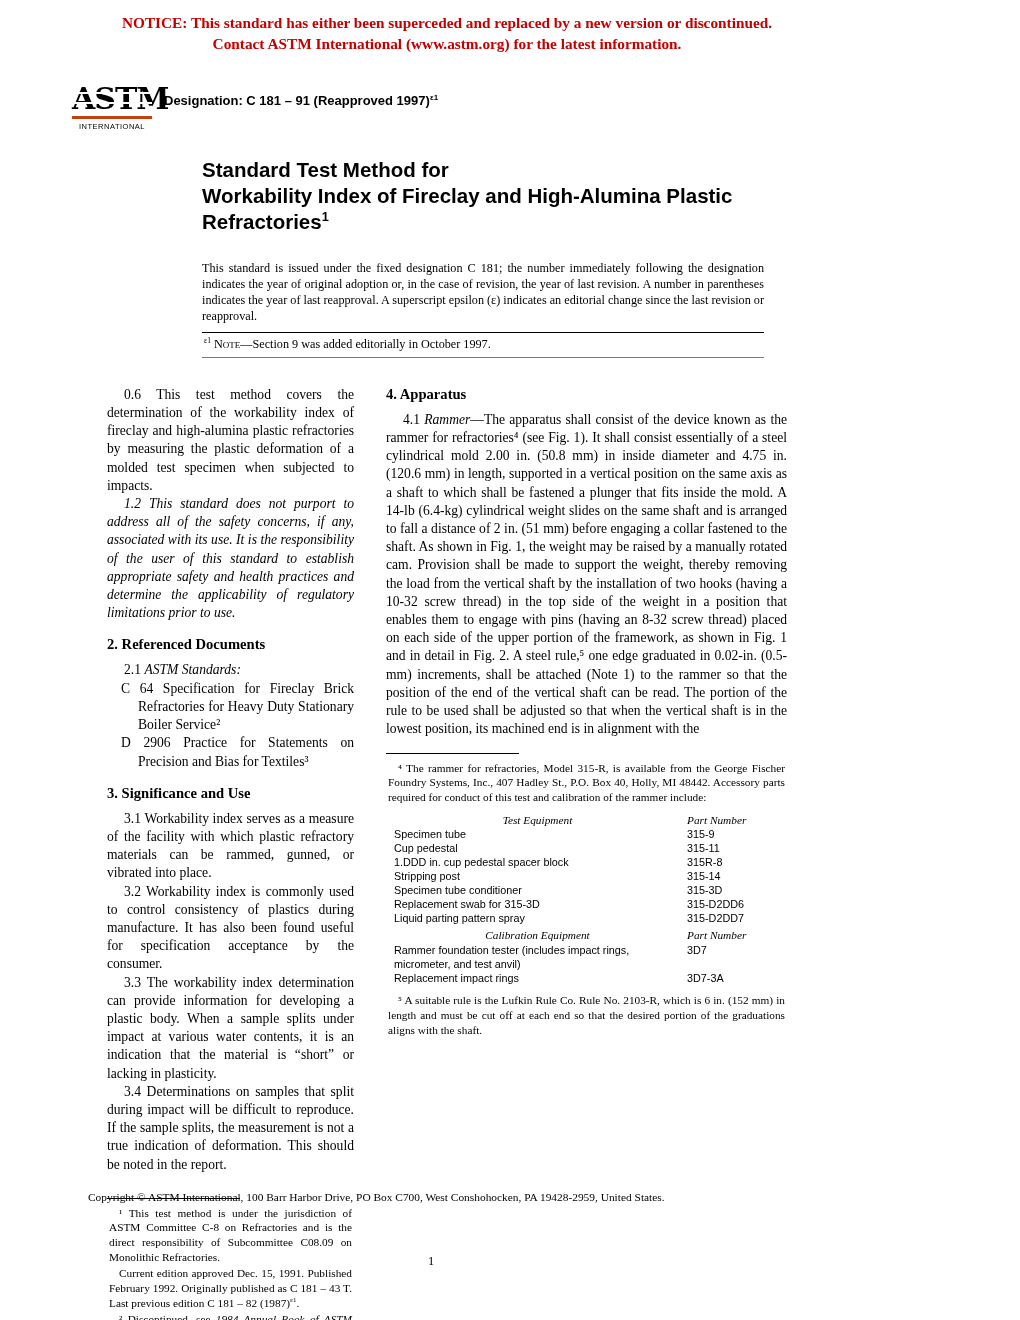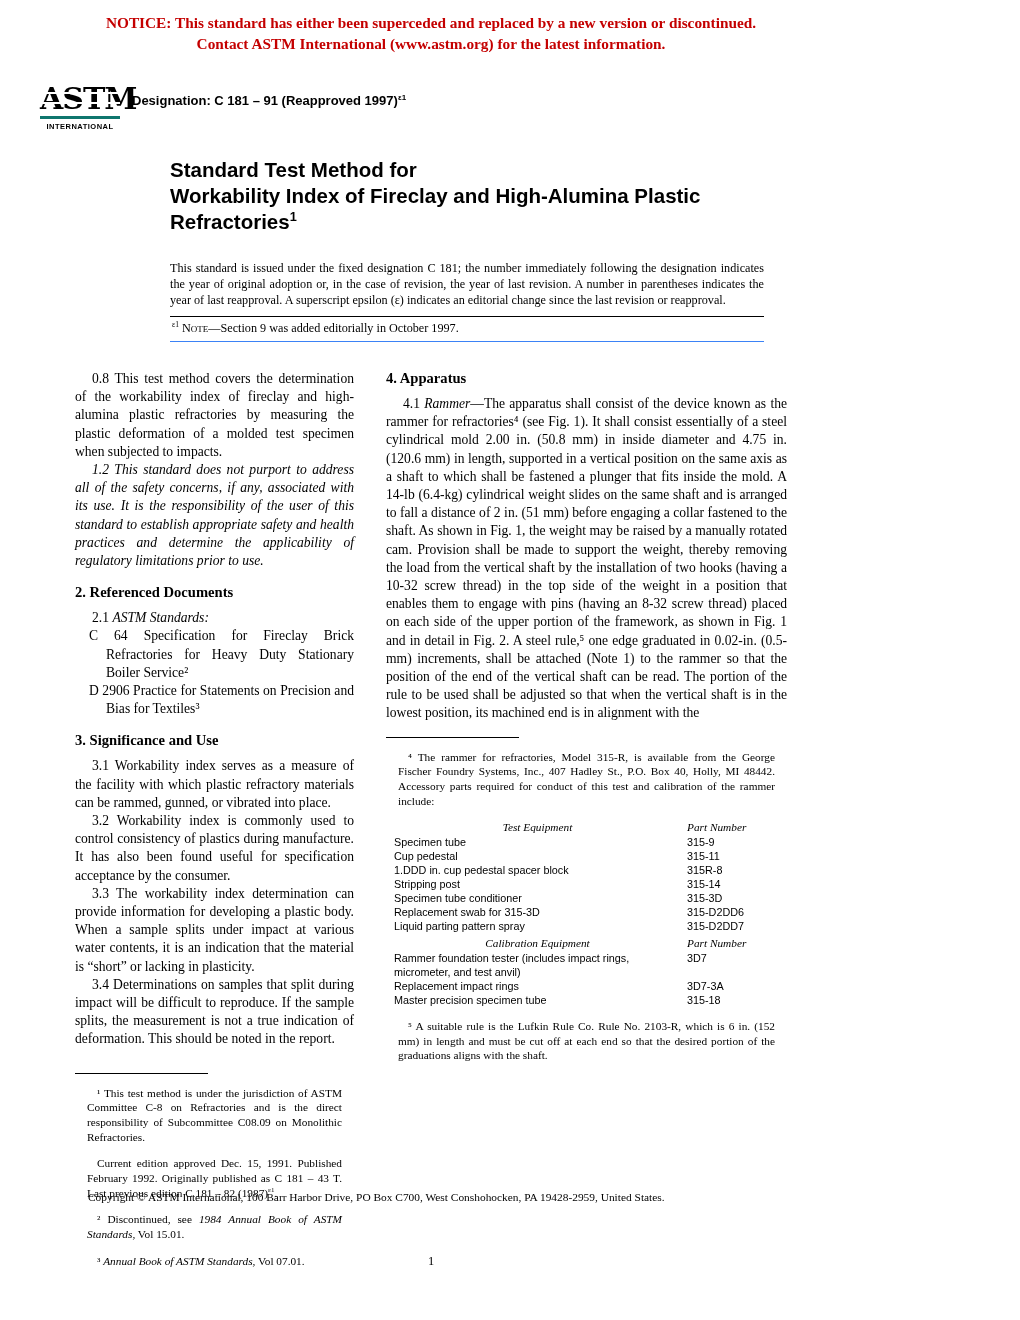--- a/index.html
+++ b/index.html
@@ -1,49 +1,49 @@
 <!DOCTYPE html>
 <html><head>
 <meta charset="utf-8">
 <style>
   * { box-sizing: border-box; }
   html, body { margin: 0; padding: 0; }
   body { width: 1020px; background: #ffffff; color: #000; font-family: "Liberation Serif", serif; }
-  .page { position: relative; width: 862px; height: 1320px; background: #fff; overflow: hidden; }
+  .page { position: relative; width: 862px; height: 1320px; background: #fff; overflow: hidden; padding-left: 32px; }
 
   .notice { padding-top: 12px; text-align: center; color: #c40000; font-weight: bold; font-size: 15.3px; line-height: 1.4; }
 
   .header { display: flex; align-items: flex-start; margin: 28px 0 0 40px; }
   .logo { width: 80px; }
   .logo-astm { position: relative; font-family: "DejaVu Serif", serif; font-weight: bold; font-size: 30px; line-height: 1.05; letter-spacing: -1px; }
   .logo-astm::before, .logo-astm::after { content: ""; position: absolute; left: 0; right: 0; height: 2px; background: #fff; }
   .logo-astm::before { top: 9px; }
   .logo-astm::after { top: 19px; }
-  .logo-intl { margin-top: 2px; border-top: 3px solid #0f766e; font-family: "Liberation Sans", sans-serif; font-weight: bold; font-size: 7.5px; letter-spacing: 0.5px; text-align: center; padding-top: 3px; }
+  .logo-intl { margin-top: 2px; border-top: 3px solid #c2410c; font-family: "Liberation Sans", sans-serif; font-weight: normal; font-size: 7.5px; letter-spacing: 0.5px; text-align: center; padding-top: 3px; }
   .designation { margin-left: 12px; padding-top: 10px; font-family: "Liberation Sans", sans-serif; font-weight: bold; font-size: 13px; }
   .sup { font-size: 0.62em; vertical-align: super; line-height: 0; }
 
   .title-block { margin: 26px 0 0 170px; font-family: "Liberation Sans", sans-serif; font-weight: bold; font-size: 20.5px; line-height: 1.27; }
 
   .issuance { margin: 26px 98px 0 170px; font-size: 12.2px; line-height: 1.3; text-align: justify; }
   .editorial-note { margin: 7px 98px 0 170px; border-top: 1px solid #000; border-bottom: 1px solid #3b82f6; padding: 4px 0 5px 2px; font-size: 12.2px; }
   .smallcaps { font-variant: small-caps; }
 
   .columns { display: flex; gap: 32px; margin: 28px 75px 0 75px; }
   .col { width: 419px; }
   .col h3 { margin: 14px 0 8px 0; font-size: 14.6px; font-weight: bold; }
   .col h3:first-child { margin-top: 0; }
   .body-p { margin: 0; font-size: 13.6px; line-height: 1.34; text-align: justify; text-indent: 17px; }
   .italic { font-style: italic; }
   .ref-item { margin: 0; font-size: 13.6px; line-height: 1.34; padding-left: 31px; text-indent: -17px; text-align: justify; }
 
   .footnote-block { margin-top: 24px; }
   .footnote-block.right { margin-top: 14px; }
   .fn-rule { width: 133px; border-top: 1px solid #000; margin-bottom: 7px; }
-  .fn { margin: 12px; font-size: 11.3px; line-height: 1.3; text-align: justify; text-indent: 10px; }
+  .fn { margin: 2px; font-size: 11.3px; line-height: 1.3; text-align: justify; text-indent: 10px; }
   .fn + .fn { margin-top: 0; }
 
   .parts-table { margin: 8px 0 8px 8px; font-family: "Liberation Sans", sans-serif; font-size: 10.8px; line-height: 1.3; }
   .pt-row { display: flex; }
   .pt-desc { width: 293px; padding-right: 6px; }
   .pt-part { width: 100px; }
   .pt-head { font-style: italic; font-family: Liberation Serif, serif; font-size: 11.3px; }
   .pt-head .pt-desc { text-align: center; }
   .pt-gap { height: 3px; }
 
@@ -79,21 +79,21 @@
   <p class="issuance">This standard is issued under the fixed designation C 181; the number immediately following the designation indicates the year of original adoption or, in the case of revision, the year of last revision. A number in parentheses indicates the year of last reapproval. A superscript epsilon (ε) indicates an editorial change since the last revision or reapproval.</p>
 
   <div class="editorial-note">
     <span class="sup">ε1</span>
     <span class="smallcaps">Note</span><span>—Section 9 was added editorially in October 1997.</span>
   </div>
 
   <div class="columns">
 
     <div class="col">
-      <p class="body-p">0.8 This test method covers the determination of the workability index of fireclay and high-alumina plastic refractories by measuring the plastic deformation of a molded test specimen when subjected to impacts.</p>
+      <p class="body-p">0.6 This test method covers the determination of the workability index of fireclay and high-alumina plastic refractories by measuring the plastic deformation of a molded test specimen when subjected to impacts.</p>
       <p class="body-p italic">1.2 This standard does not purport to address all of the safety concerns, if any, associated with its use. It is the responsibility of the user of this standard to establish appropriate safety and health practices and determine the applicability of regulatory limitations prior to use.</p>
 
       <h3>2. Referenced Documents</h3>
       <p class="body-p"><span>2.1 </span><span class="italic">ASTM Standards:</span></p>
       <p class="ref-item">C 64 Specification for Fireclay Brick Refractories for Heavy Duty Stationary Boiler Service²</p>
       <p class="ref-item">D 2906 Practice for Statements on Precision and Bias for Textiles³</p>
 
       <h3>3. Significance and Use</h3>
       <p class="body-p">3.1 Workability index serves as a measure of the facility with which plastic refractory materials can be rammed, gunned, or vibrated into place.</p>
       <p class="body-p">3.2 Workability index is commonly used to control consistency of plastics during manufacture. It has also been found useful for specification acceptance by the consumer.</p>
@@ -156,24 +156,20 @@
             <span class="pt-part">Part Number</span>
           </div>
           <div class="pt-row">
             <span class="pt-desc">Rammer foundation tester (includes impact rings, micrometer, and test anvil)</span>
             <span class="pt-part">3D7</span>
           </div>
           <div class="pt-row">
             <span class="pt-desc">Replacement impact rings</span>
             <span class="pt-part">3D7-3A</span>
           </div>
-          <div class="pt-row">
-            <span class="pt-desc">Master precision specimen tube</span>
-            <span class="pt-part">315-18</span>
-          </div>
         </div>
 
         <p class="fn">⁵ A suitable rule is the Lufkin Rule Co. Rule No. 2103-R, which is 6 in. (152 mm) in length and must be cut off at each end so that the desired portion of the graduations aligns with the shaft.</p>
       </div>
     </div>
 
   </div>
 
   <p class="copyright">Copyright © ASTM International, 100 Barr Harbor Drive, PO Box C700, West Conshohocken, PA 19428-2959, United States.</p>
   <div class="page-number">1</div>

